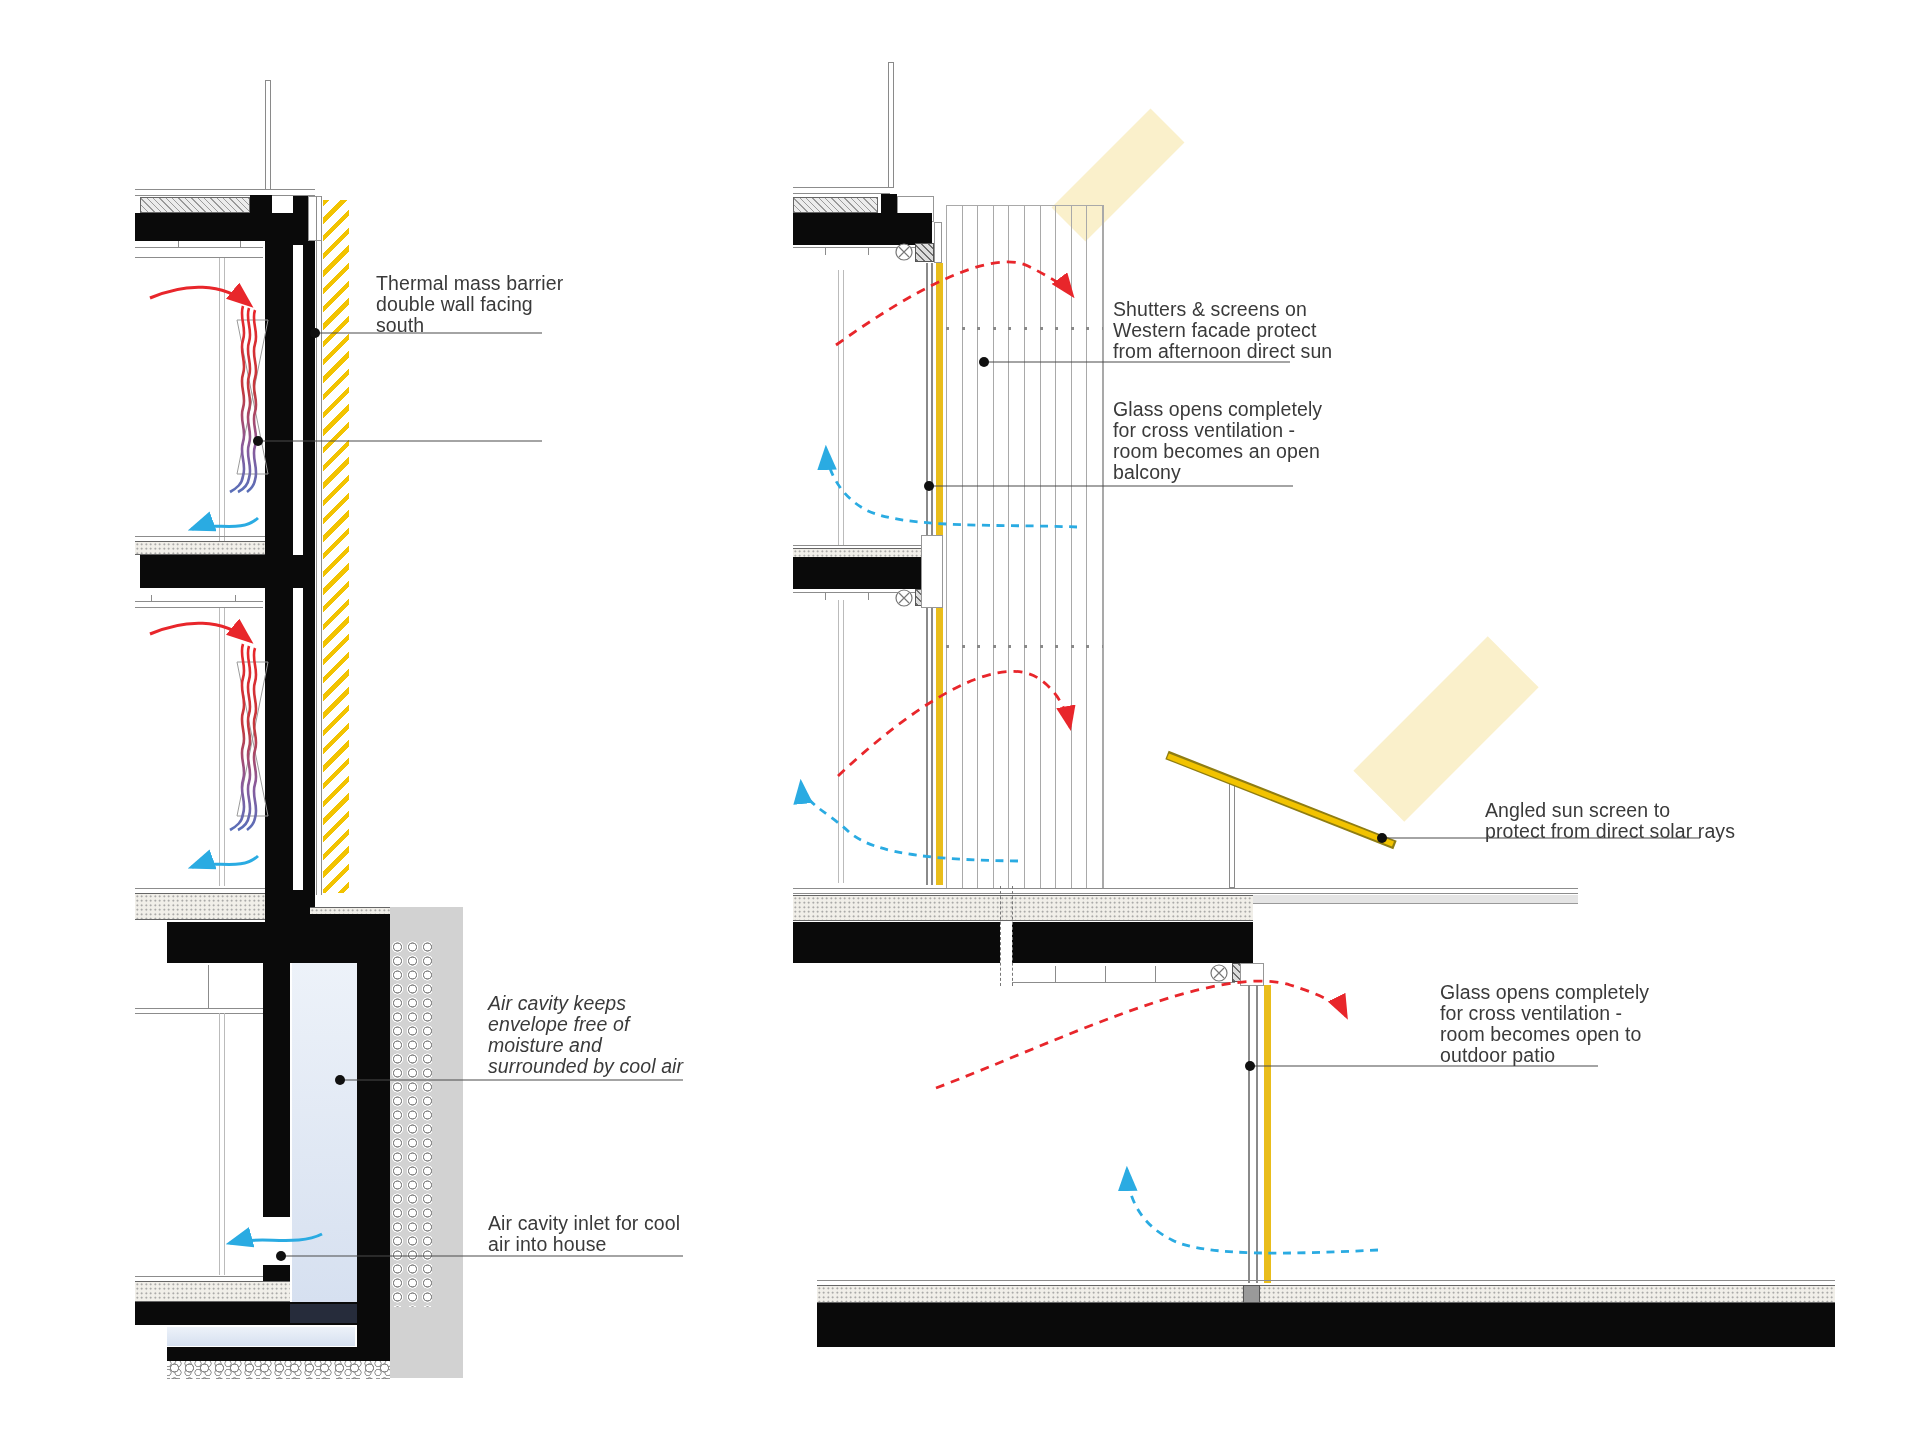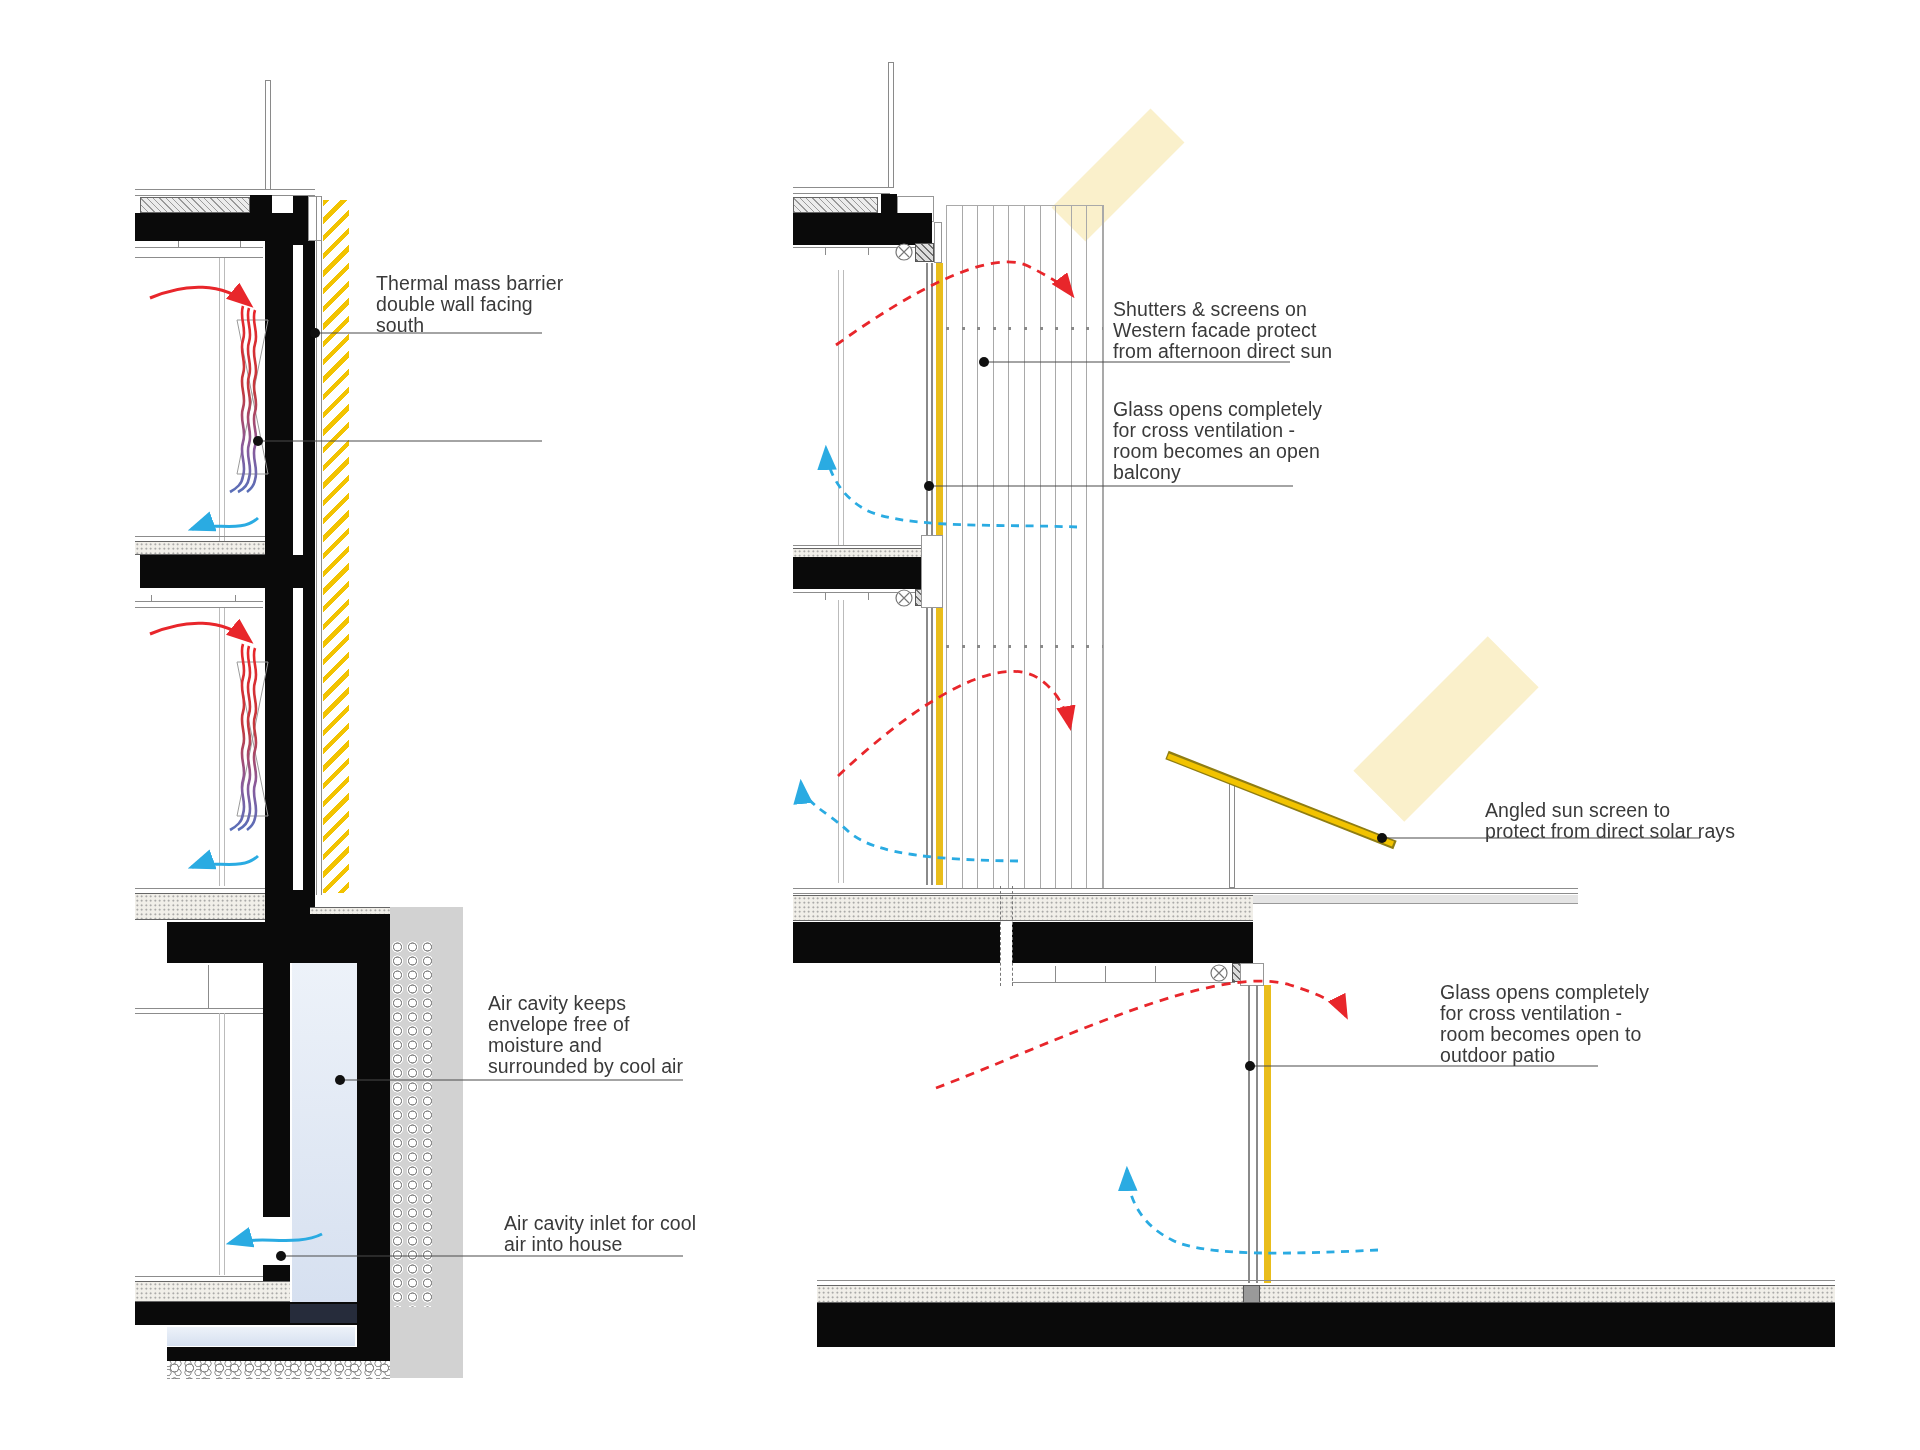--- a/index.html
+++ b/index.html
@@ -254,25 +254,25 @@
       <circle cx="984" cy="362" r="5"></circle>
       <circle cx="929" cy="486" r="5"></circle>
       <circle cx="1382" cy="838" r="5"></circle>
       <circle cx="1250" cy="1066" r="5"></circle>
     </g>
   </svg>
 
   <div class="ann" style="left:376px;top:273px;">Thermal mass barrier
 double wall facing
 south</div>
-  <div class="ann" style="left:488px;top:993px;">Air cavity keeps
+  <div class="ann" style="left:488px;top:993px;font-style:italic;">Air cavity keeps
 envelope free of
 moisture and
 surrounded by cool air</div>
-  <div class="ann" style="left:488px;top:1213px;margin-left:16px;">Air cavity inlet for cool
+  <div class="ann" style="left:488px;top:1213px;">Air cavity inlet for cool
 air into house</div>
   <div class="ann" style="left:1113px;top:299px;">Shutters &amp; screens on
 Western facade protect
 from afternoon direct sun</div>
   <div class="ann" style="left:1113px;top:399px;">Glass opens completely
 for cross ventilation -
 room becomes an open
 balcony</div>
   <div class="ann" style="left:1485px;top:800px;">Angled sun screen to
 protect from direct solar rays</div>

